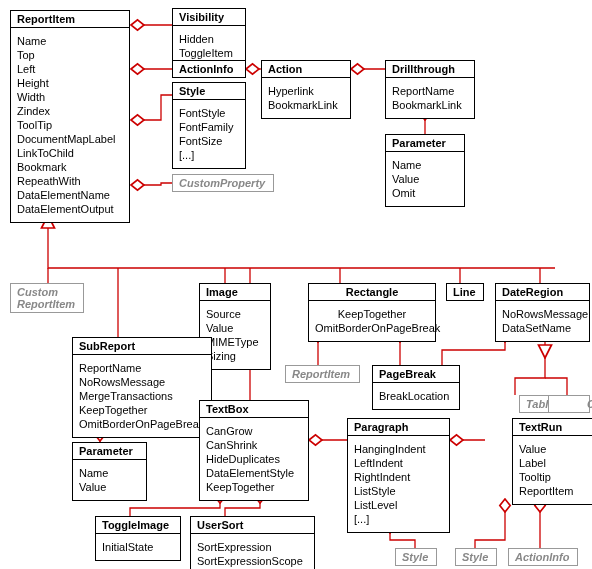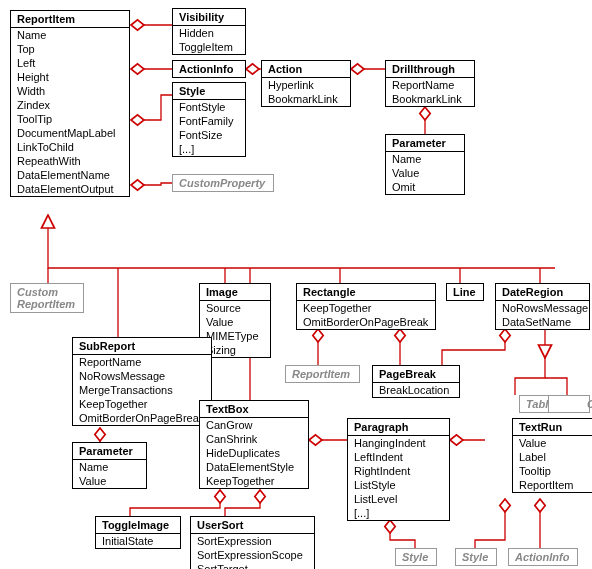--- a/index.html
+++ b/index.html
@@ -25,21 +25,21 @@
     font-weight: bold;
     padding: 2px 6px;
     white-space: nowrap;
   }
   .box.muted .title {
     color: #888;
     font-style: italic;
   }
   .content {
     border-top: 1px solid #000;
-    padding: 0 6px;
+    padding: 6px 6px;
     line-height: 14px;
   }
   .content span {
     display: block;
     white-space: nowrap;
   }
   svg.edges {
     position: absolute;
     top: 0; left: 0;
     width: 592px;
@@ -122,20 +122,21 @@
   <div class="content">
     <span>Name</span>
     <span>Top</span>
     <span>Left</span>
     <span>Height</span>
     <span>Width</span>
     <span>Zindex</span>
     <span>ToolTip</span>
     <span>DocumentMapLabel</span>
     <span>LinkToChild</span>
+    <span>Bookmark</span>
     <span>RepeathWith</span>
     <span>DataElementName</span>
     <span>DataElementOutput</span>
   </div>
 </div>
 
 <div class="box" style="left:172px; top:8px; width:74px;">
   <div class="title">Visibility</div>
   <div class="content">
     <span>Hidden</span>
@@ -194,21 +195,21 @@
 <div class="box" style="left:199px; top:283px; width:72px;">
   <div class="title">Image</div>
   <div class="content">
     <span>Source</span>
     <span>Value</span>
     <span>MIMEType</span>
     <span>Sizing</span>
   </div>
 </div>
 
-<div class="box" style="left:296px; top:283px; width:140px;">
+<div class="box" style="left:308px; top:283px; width:128px;text-align:center;">
   <div class="title">Rectangle</div>
   <div class="content">
     <span>KeepTogether</span>
     <span>OmitBorderOnPageBreak</span>
   </div>
 </div>
 
 <div class="box" style="left:446px; top:283px; width:38px;">
   <div class="title">Line</div>
 </div>

